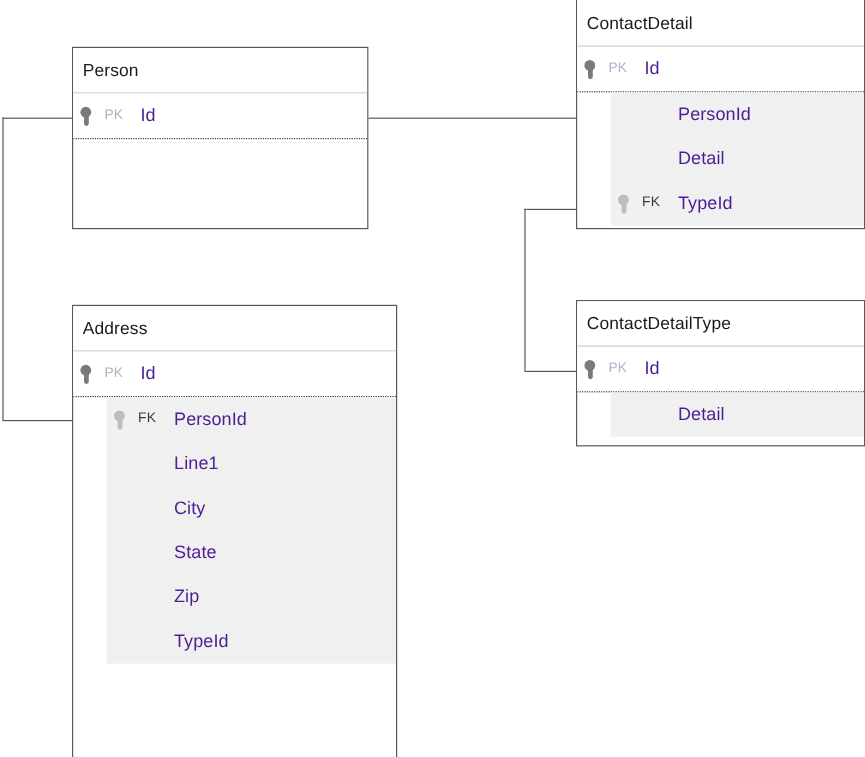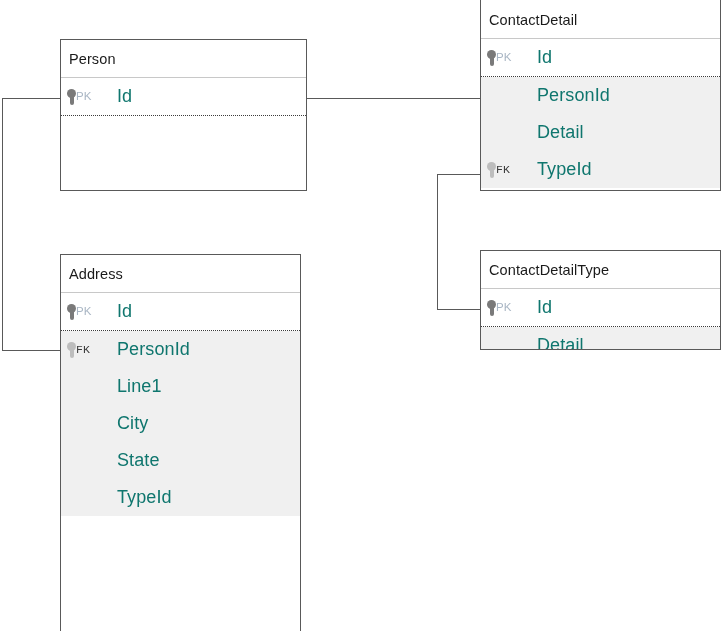--- a/index.html
+++ b/index.html
@@ -49,37 +49,38 @@
   }
 
   
   .key-section {
     background: #ffffff;
     border-bottom: 1px dotted #3b3b3b;
   }
   
   .attr-section {
     background: #f0f0f0;
+    margin-left: 28px;
   }
 
   .row {
     box-sizing: border-box;
     height: 37px;
     display: flex;
     align-items: center;
     position: relative;
     padding-left: 6px;
   }
 
   .keycell {
     width: 44px;
     flex: 0 0 44px;
     display: flex;
     align-items: center;
-    gap: 0;
+    gap: 11px;
   }
 
   .key-icon {
     display: inline-block;
     width: 9px;
     height: 16px;
     position: relative;
     flex: 0 0 9px;
   }
   .key-icon::before {
@@ -105,25 +106,25 @@
   }
   .key-icon.pk { --kc: #7a7a7a; }
   .key-icon.fk { --kc: #bdbdbd; }
 
   .key-label {
     font-size: 11.5px;
     line-height: 1;
     letter-spacing: 0.2px;
   }
   .key-label.pk { color: #a9b6c4; }
-  .key-label.fk { color: #3b3b3b; font-family: Liberation Mono, monospace; }
+  .key-label.fk { color: #3b3b3b; }
 
   .col-name {
-    font-size: 18px;
-    color: #0f766e;
+    font-size: 15px;
+    color: #4c1d95;
     padding-left: 6px;
     letter-spacing: 0.1px;
     white-space: nowrap;
   }
 
   
   .keycell.empty { }
 
   
   .conn {
@@ -178,21 +179,21 @@
         </div>
         <div class="row">
           <div class="keycell">
             <span class="key-icon fk"></span>
             <span class="key-label fk">FK</span>
           </div>
           <span class="col-name">TypeId</span>
         </div>
       </div>
     </div>
-    <div class="entity" style="left: 60px; top: 254px; width: 241px; height: 378px;">
+    <div class="entity" style="left: 60px; top: 254px; width: 271px; height: 378px;">
       <div class="entity-header">Address</div>
       <div class="key-section">
         <div class="row">
           <div class="keycell">
             <span class="key-icon pk"></span>
             <span class="key-label pk">PK</span>
           </div>
           <span class="col-name">Id</span>
         </div>
       </div>
@@ -211,25 +212,29 @@
         <div class="row">
           <div class="keycell empty"></div>
           <span class="col-name">City</span>
         </div>
         <div class="row">
           <div class="keycell empty"></div>
           <span class="col-name">State</span>
         </div>
         <div class="row">
           <div class="keycell empty"></div>
+          <span class="col-name">Zip</span>
+        </div>
+        <div class="row">
+          <div class="keycell empty"></div>
           <span class="col-name">TypeId</span>
         </div>
       </div>
     </div>
-    <div class="entity" style="left: 480px; top: 250px; width: 241px; height: 100px;">
+    <div class="entity" style="left: 480px; top: 250px; width: 241px; height: 122px;">
       <div class="entity-header">ContactDetailType</div>
       <div class="key-section">
         <div class="row">
           <div class="keycell">
             <span class="key-icon pk"></span>
             <span class="key-label pk">PK</span>
           </div>
           <span class="col-name">Id</span>
         </div>
       </div>

